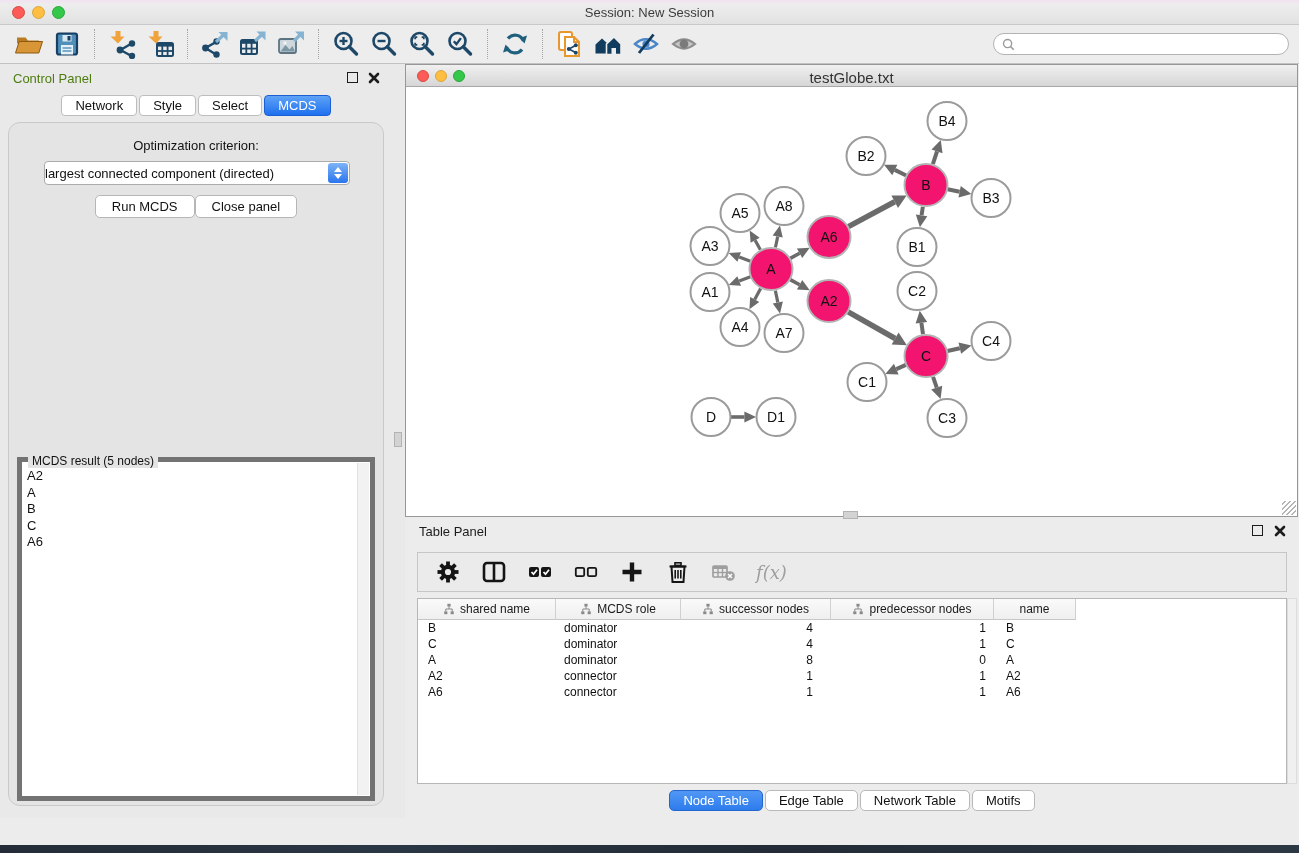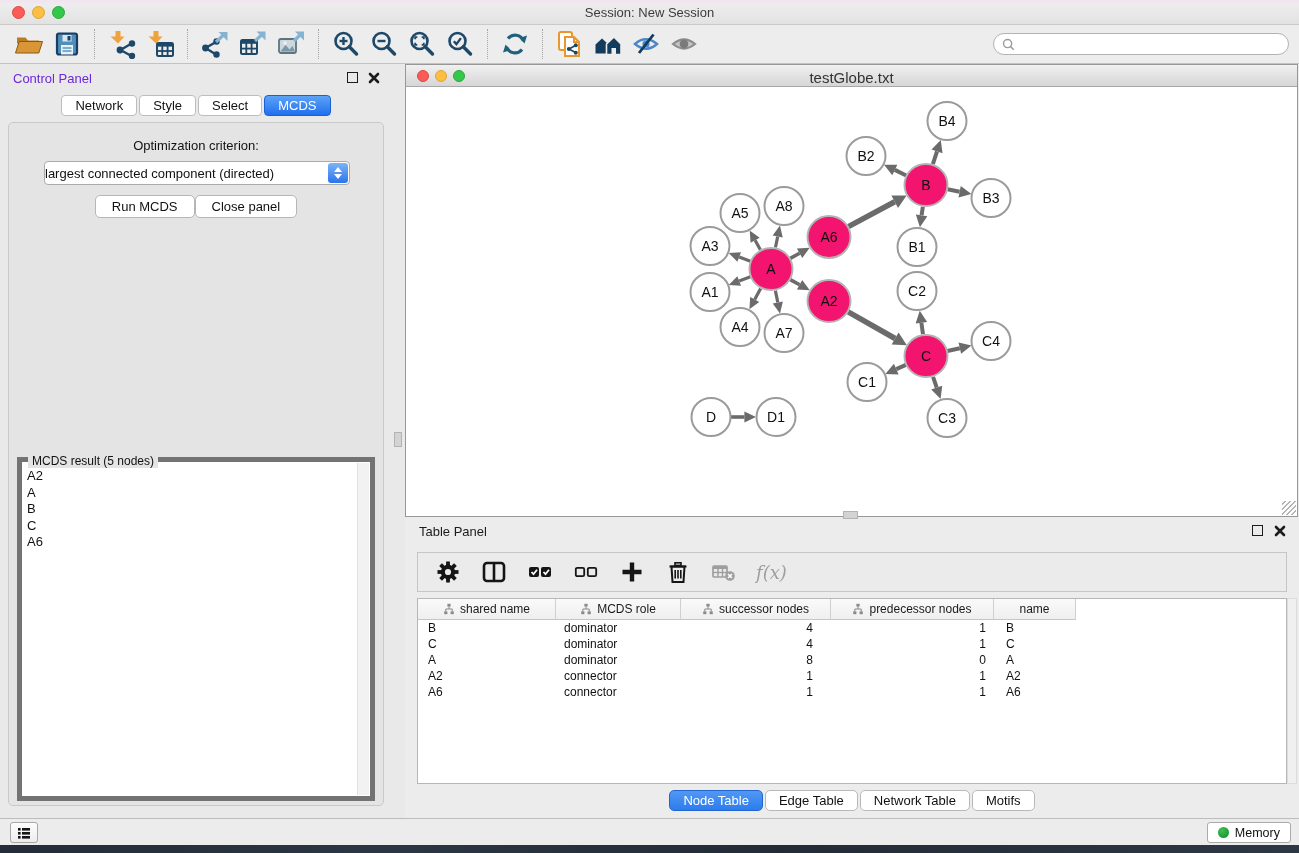--- a/index.html
+++ b/index.html
@@ -25,28 +25,28 @@
   .tbtn { width:38px; height:32px; display:flex; align-items:center; justify-content:center; }
   .tsep { width:0; height:30px; border-left:1px dotted #a5a5a5; margin:0 8px; }
   .searchbox { margin-left:auto; width:296px; height:22px; background:#fff;
     border:1px solid #b3b3b3; border-radius:12px; display:flex; align-items:center;
     padding:0 8px; gap:4px; }
   .searchbox input { border:none; outline:none; flex:1; font-size:12px; background:transparent; }
 
   
   .control-panel { position:absolute; left:0; top:64px; width:392px; height:754px; background:#e9e9e9; }
   .panel-head { position:absolute; left:0; top:0; width:100%; height:28px; }
-  .panel-title { position:absolute; left:13px; top:7px; font-size:13px; color:#6d28d9; }
+  .panel-title { position:absolute; left:13px; top:7px; font-size:13px; color:#4d7c0f; }
   .float-ic { position:absolute; top:8px; width:11px; height:11px; border:1.6px solid #1c1c1c; background:transparent; }
   .ctl-tabs { position:absolute; left:0; top:31px; width:100%; display:flex; justify-content:center; gap:2px; }
   .tab { font-size:13px; color:#111; background:#fff; border:1px solid #bdbdbd;
     border-radius:4px; padding:2px 13px; }
   .tab.sel { background:linear-gradient(#5ea3f7,#1f70ee); border-color:#1c5fd2; color:#fff; }
   .ctl-box { position:absolute; left:8px; top:58px; width:376px; height:684px;
-    background:#e4e4e4; border:1px solid #c9c9c9; border-radius:5px; }
+    background:#e4e4e4; border:1px solid #c9c9c9; border-radius:12px; }
   .opt-label { position:absolute; left:0; right:0; top:15px; text-align:center; font-size:13px; color:#111; }
   .select { position:absolute; left:35px; top:38px; width:306px; height:24px; background:#fff;
     border:1px solid #ababab; border-radius:4px; font-size:13px; color:#111;
     display:flex; align-items:center; }
   .stepper { position:absolute; right:1px; top:1px; width:20px; height:20px; border-radius:3px;
     background:linear-gradient(#7db4f7,#2b74ee); display:flex; flex-direction:column;
     align-items:center; justify-content:center; gap:2px; }
   .tri-up { width:0; height:0; border-left:4px solid transparent; border-right:4px solid transparent; border-bottom:5px solid #fff; }
   .tri-dn { width:0; height:0; border-left:4px solid transparent; border-right:4px solid transparent; border-top:5px solid #fff; }
   .btn-row { position:absolute; left:0; right:0; top:72px; display:flex; justify-content:center; }
@@ -664,32 +664,14 @@
     <div class="tbl-scroll"></div>
 
     <div class="bottom-tabs" id="bottom-tabs">
         <div class="btab sel">Node Table</div>
         <div class="btab">Edge Table</div>
         <div class="btab">Network Table</div>
         <div class="btab">Motifs</div>
       </div>
   </div>
 
-  <div class="statusbar">
-    <span class="list-btn">
-      <svg width="16" height="16" viewBox="0 0 16 16">
-        <g fill="#151515">
-          <rect x="2" y="3" width="2.6" height="2.6"></rect>
-            <rect x="6" y="3" width="8" height="2.6"></rect>
-          <rect x="2" y="7" width="2.6" height="2.6"></rect>
-            <rect x="6" y="7" width="8" height="2.6"></rect>
-          <rect x="2" y="11" width="2.6" height="2.6"></rect>
-            <rect x="6" y="11" width="8" height="2.6"></rect>
-        </g>
-      </svg>
-    </span>
-    <span class="mem-btn">
-      <span class="mem-dot"></span>
-      <span>Memory</span>
-    </span>
-  </div>
   <div class="desktop-strip"></div>
 </div>
 
 </body></html>

